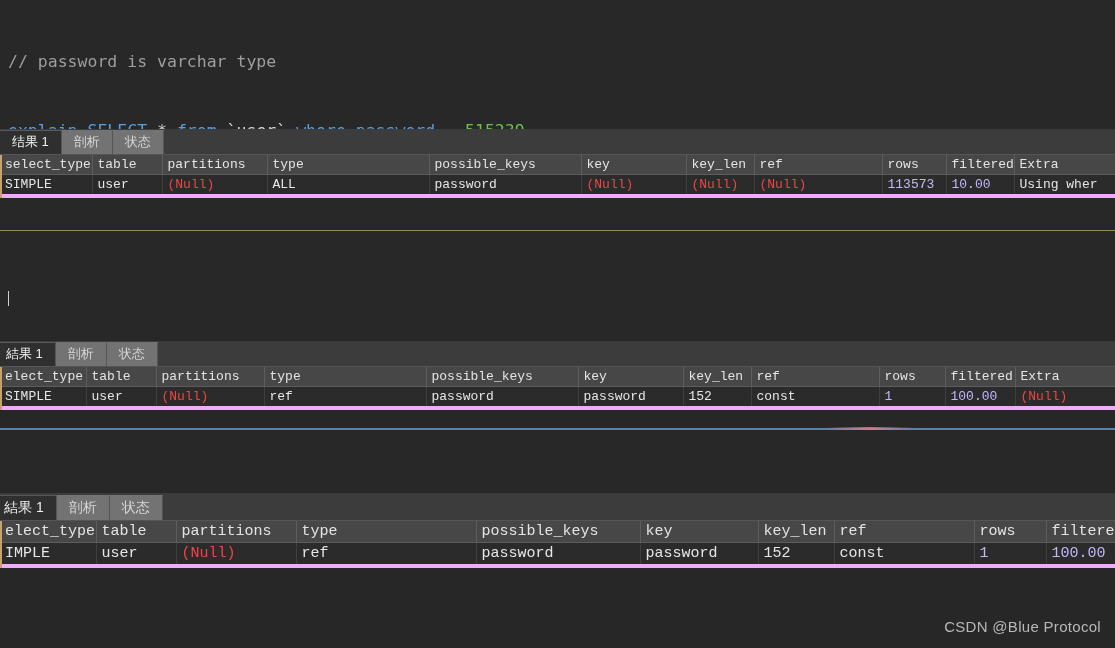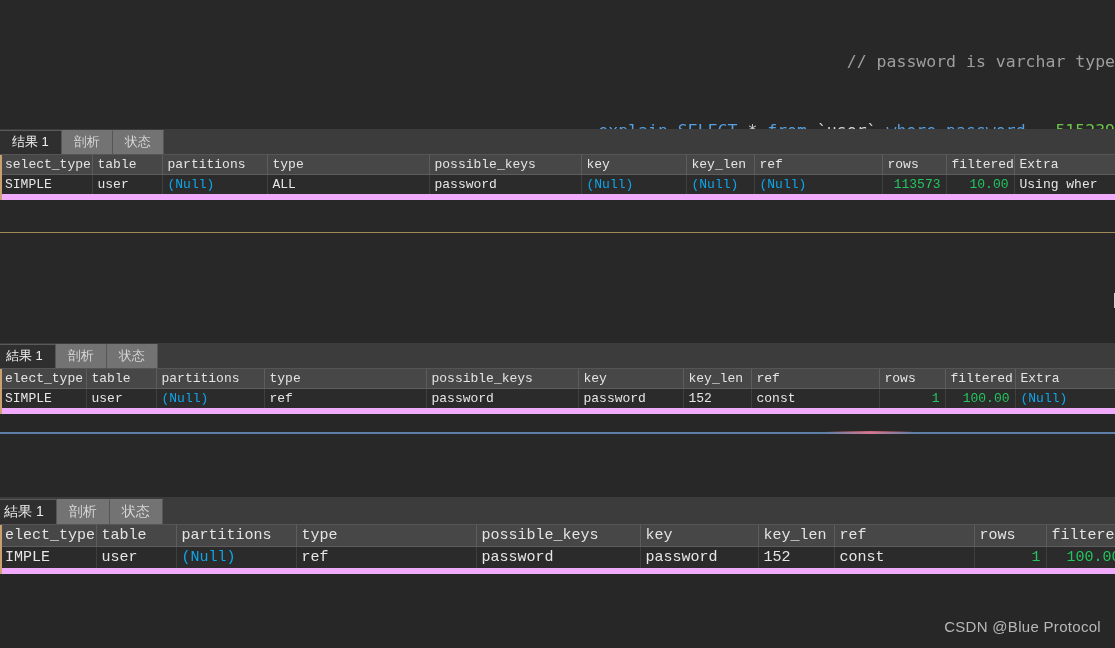--- a/index.html
+++ b/index.html
@@ -12,21 +12,21 @@
   .page { position:relative; width:1115px; height:648px; background:#272727; }
 
   
   .editor {
     background:#282828;
     position:relative;
     overflow:hidden;
     white-space:pre;
     font-family:"DejaVu Sans Mono", monospace;
   }
-  .code-line { white-space:pre;text-align:right; }
+  .code-line { white-space:pre; }
   .kw      { color:#569fe0; }
   .cmt     { color:#9e9e9e; }
   .num     { color:#6cc24a; }
   .op      { color:#c8c8c8; }
   .tick    { color:#d8d8d8; }
 
   .caret {
     display:inline-block;
     width:1px; height:15px;
     background:#d0d0d0;
@@ -70,26 +70,26 @@
     border-right:1px solid #5d5d5d;
     border-bottom:1px solid #5d5d5d;
     overflow:hidden;
     white-space:nowrap;
   }
   .grid td {
     background:#2b2b2b;
     color:#e6e6e6;
     padding:2px 5px;
     border-right:1px solid #3f3f3f;
-    border-bottom:6px solid #f0abfc;
+    border-bottom:4px solid #f0abfc;
     overflow:hidden;
     white-space:nowrap;
   }
-  .grid td.null { color:#0ea5e9; }
-  .grid td.num  { text-align:right; color:#22c55e; }
+  .grid td.null { color:#ef4444; }
+  .grid td.num  { color:#c4b5fd; }
 
   
   .sep-tan  { height:1px; background:#a08a5a; width:100%; }
   .sep-blue { height:2px; background:#5d7fa8; width:100%; position:relative; }
   .sep-blue .pinkglow {
     position:absolute; right:200px; top:-1px; width:90px; height:3px;
     background:linear-gradient(90deg, rgba(226,110,130,0), rgba(232,120,140,.85), rgba(226,110,130,0));
   }
   .left-accent {
     position:absolute; left:0; top:0; width:2px; height:100%;

